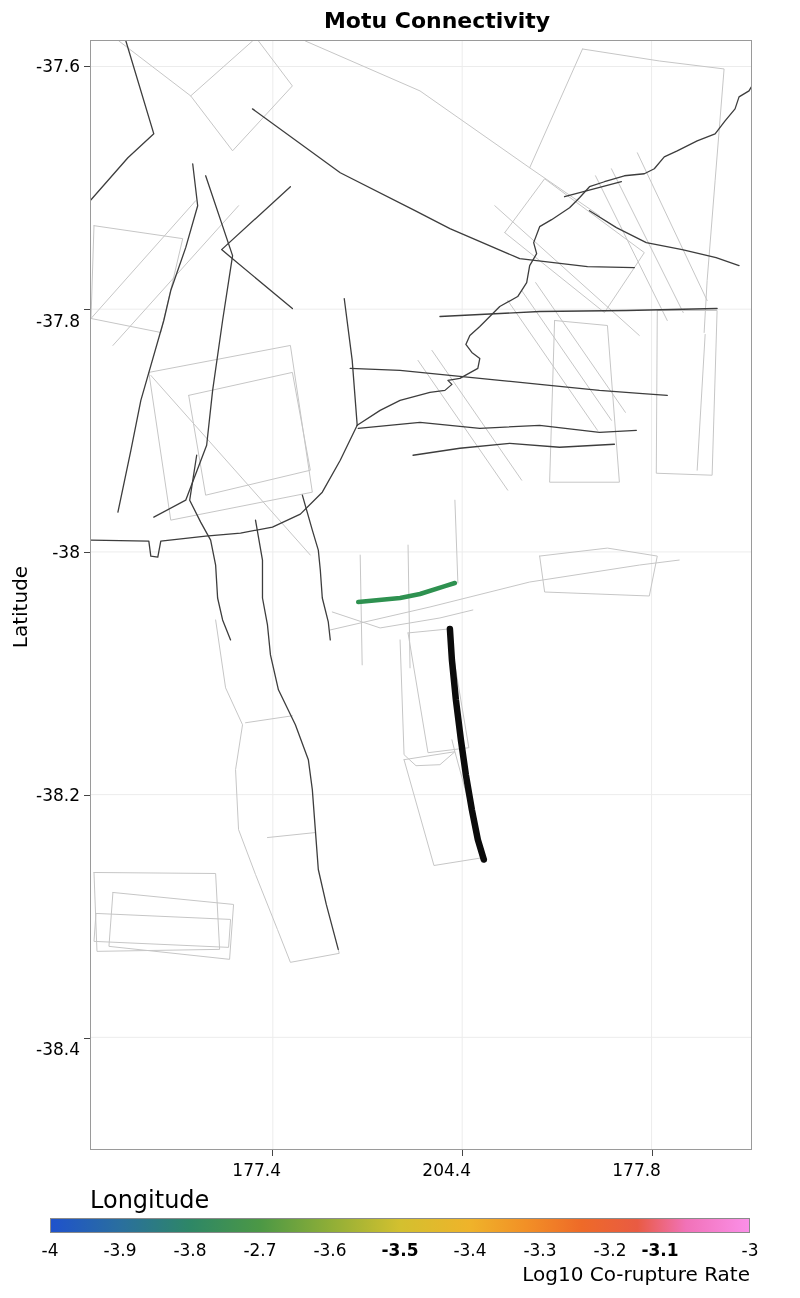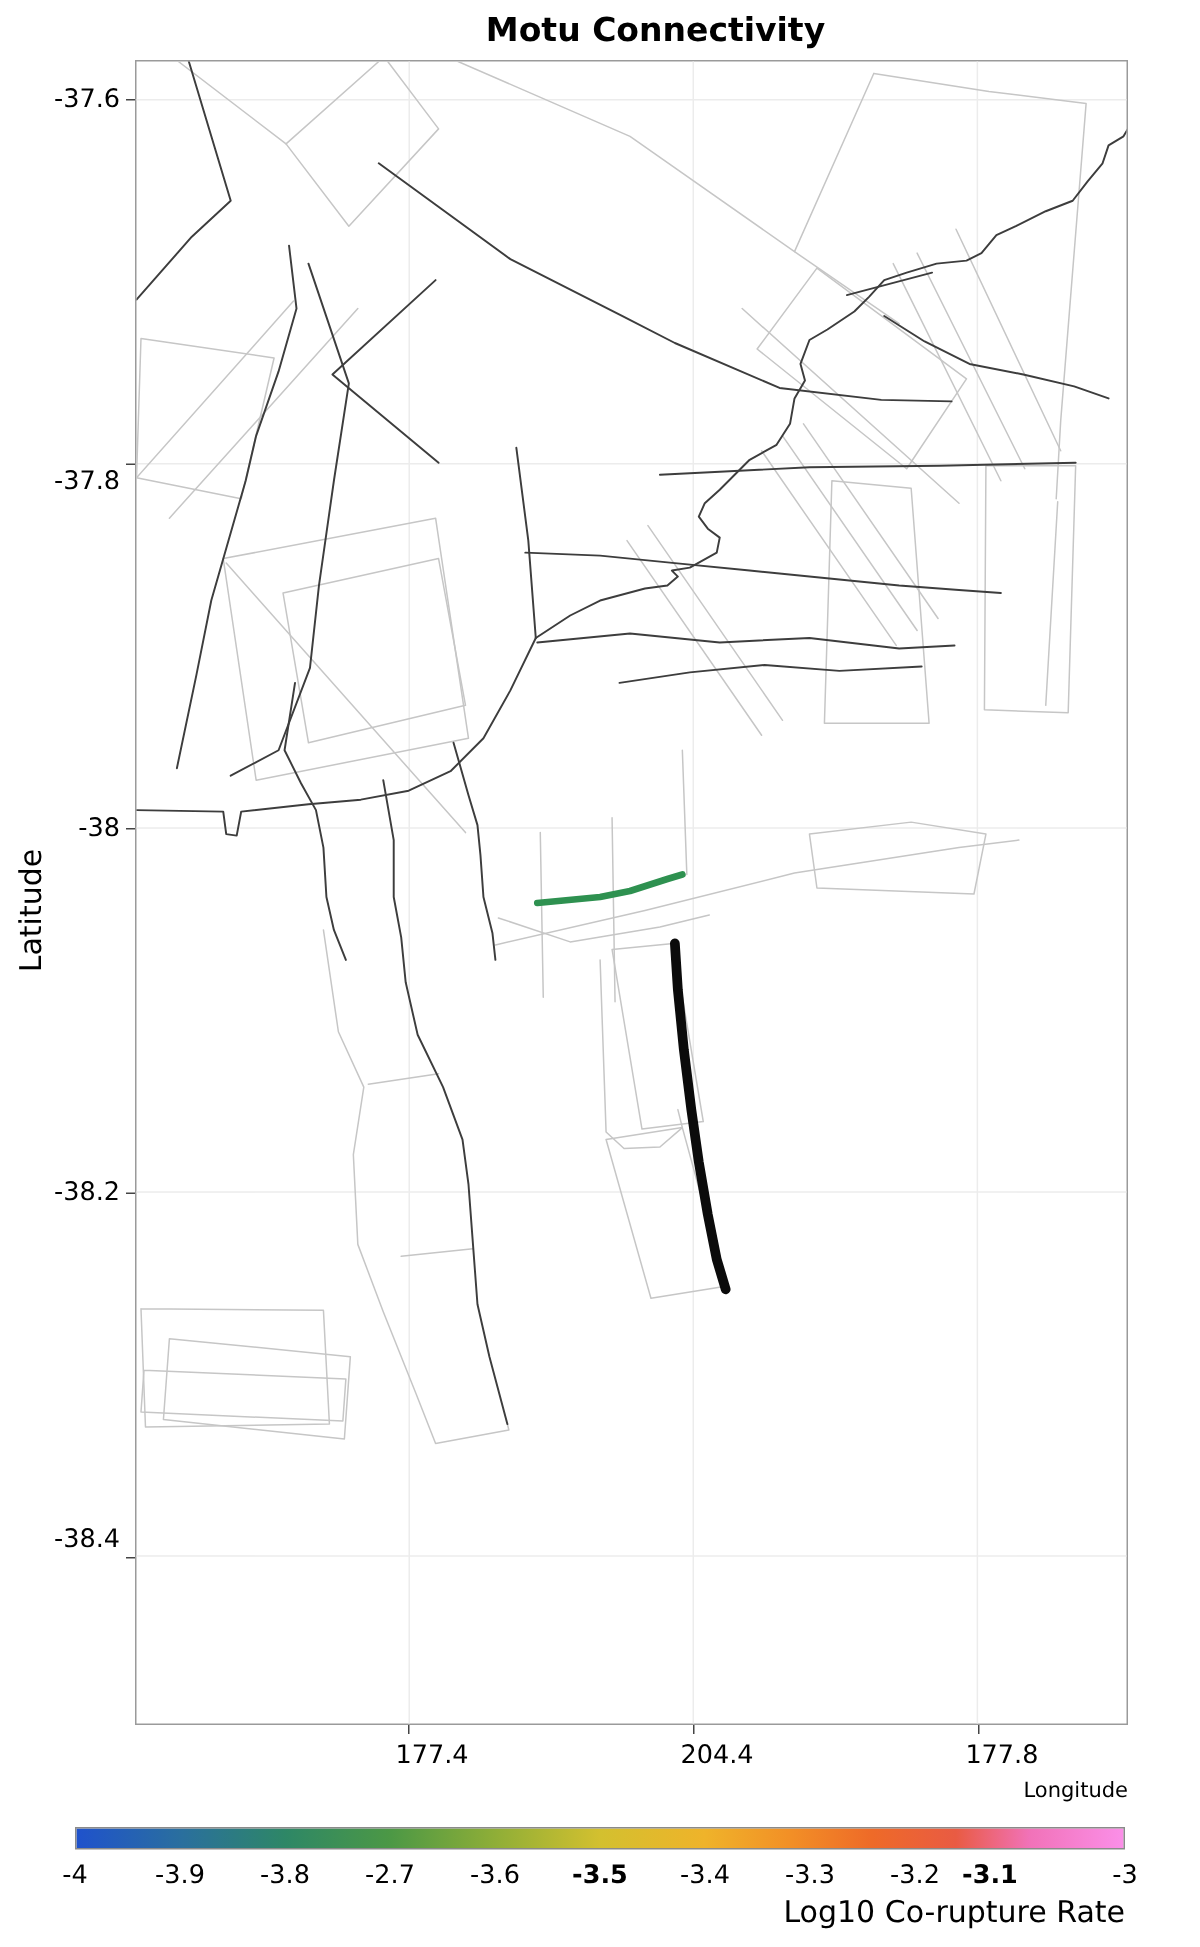--- a/index.html
+++ b/index.html
@@ -1,24 +1,24 @@
 <!DOCTYPE html>
 <html><head>
 <meta charset="utf-8">
 <style>
   html,body{margin:0;padding:0;background:#ffffff;}
   body{width:800px;height:1298px;position:relative;font-family:"DejaVu Sans",sans-serif;color:#000;}
   #title{position:absolute;left:106px;top:8px;width:662px;text-align:center;font-size:22px;font-weight:bold;}
   #plot{position:absolute;left:90px;top:40px;width:662px;height:1110px;border:1px solid #9a9a9a;box-sizing:border-box;background:#fff;}
   #plot svg{display:block;width:660px;height:1108px;}
   .ytick{position:absolute;width:78px;text-align:right;font-size:17px;line-height:20px;}
-  .xtick{position:absolute;width:80px;text-align:right;font-size:17px;line-height:20px;}
+  .xtick{position:absolute;width:80px;text-align:left;font-size:17px;line-height:20px;}
   .tickmark{position:absolute;background:#444;}
   #ylabel{position:absolute;left:-4px;top:595px;font-size:20px;transform:rotate(-90deg);transform-origin:center;width:120px;text-align:center;margin-left:-36px;}
-  #xlabel{position:absolute;left:90px;top:1186px;width:662px;text-align:right;font-size:14px;}
+  #xlabel{position:absolute;left:90px;top:1186px;width:662px;text-align:left;font-size:24px;}
   #colorbar{position:absolute;left:50px;top:1218px;width:700px;height:15px;border:1px solid #8a8a8a;box-sizing:border-box;}
   .cbtick{position:absolute;top:1240px;width:60px;margin-left:-30px;text-align:center;font-size:17px;}
   #cblabel{position:absolute;left:50px;top:1262px;width:700px;text-align:right;font-size:20px;}
 </style>
 </head>
 <body>
 
 <div id="title">Motu Connectivity</div>
 
 <div id="plot">
@@ -97,21 +97,21 @@
 
 <div id="yticks">
     <div class="ytick" style="left: 2px; top: 55.5312px;">-37.6</div>
     <div class="tickmark" style="left: 84px; top: 65.5312px; width: 6px; height: 1px;"></div>
     <div class="ytick" style="left: 2px; top: 298.686px; margin-top: 12px;">-37.8</div>
     <div class="tickmark" style="left: 84px; top: 308.686px; width: 6px; height: 1px;"></div>
     <div class="ytick" style="left: 2px; top: 541.84px;">-38</div>
     <div class="tickmark" style="left: 84px; top: 551.84px; width: 6px; height: 1px;"></div>
     <div class="ytick" style="left: 2px; top: 784.995px;">-38.2</div>
     <div class="tickmark" style="left: 84px; top: 794.995px; width: 6px; height: 1px;"></div>
-    <div class="ytick" style="left: 2px; top: 1016px;">-38.4</div>
+    <div class="ytick" style="left: 2px; top: 1039px;">-38.4</div>
     <div class="tickmark" style="left: 84px; top: 1038.15px; width: 6px; height: 1px;"></div>
   </div>
 <div id="xticks">
     <div class="xtick" style="left: 232.359px; top: 1160px;">177.4</div>
     <div class="tickmark" style="left: 272.359px; top: 1150px; width: 1px; height: 6px;"></div>
     <div class="xtick" style="left: 422.316px; top: 1160px;">204.4</div>
     <div class="tickmark" style="left: 462.316px; top: 1150px; width: 1px; height: 6px;"></div>
     <div class="xtick" style="left: 612.273px; top: 1160px;">177.8</div>
     <div class="tickmark" style="left: 652.273px; top: 1150px; width: 1px; height: 6px;"></div>
   </div>

